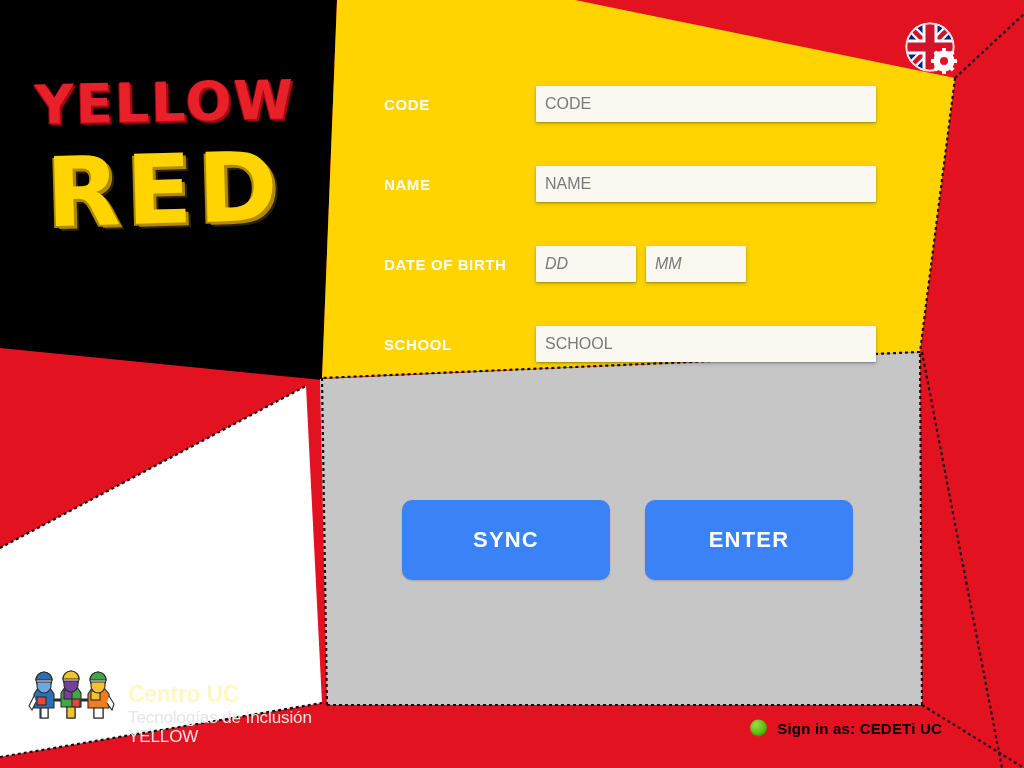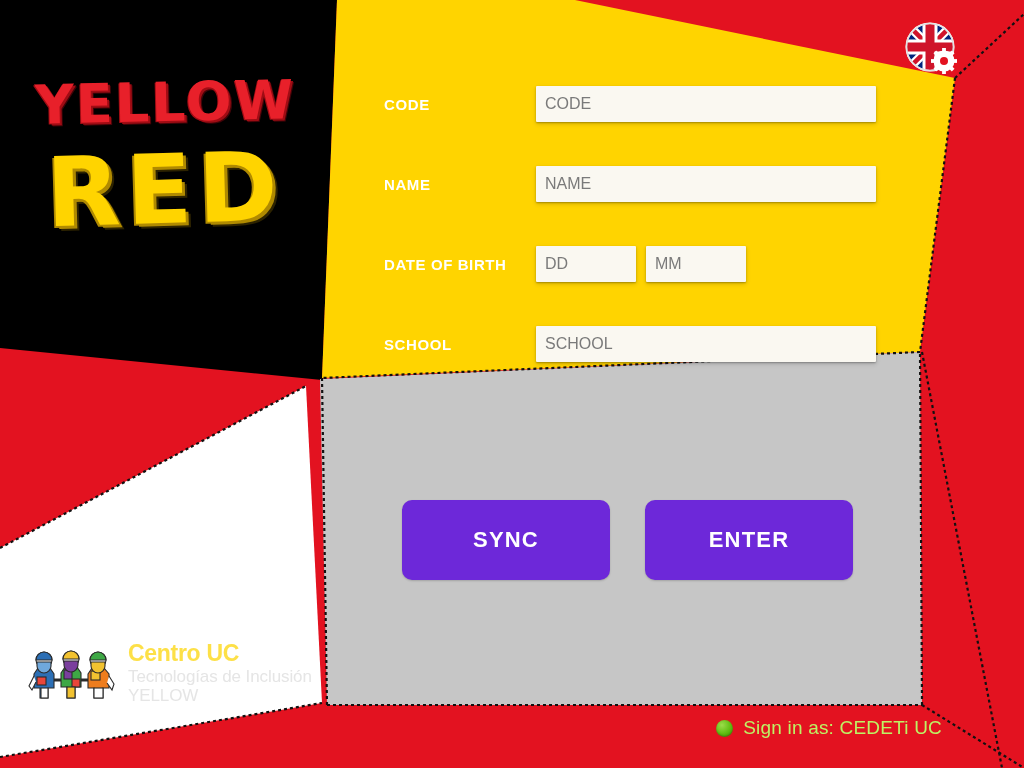--- a/index.html
+++ b/index.html
@@ -101,36 +101,36 @@
     color: #6d6d6d;
     font-family: "Liberation Sans", sans-serif;
     font-size: 16px;
     padding: 0 9px;
     box-shadow: 0 1px 2px rgba(0,0,0,.28), 0 2px 5px rgba(0,0,0,.14);
     border-radius: 1px;
   }
   .field::placeholder { color: #7a7a7a; opacity: 1; }
   .field-wide { width: 340px; }
   .date-group { display: flex; gap: 10px; }
-  .field-date { width: 100px; }
+  .field-date { width: 100px; font-style: italic; }
 
   
   #action-bar {
     position: absolute;
     left: 402px;
     top: 500px;
     display: flex;
     gap: 35px;
   }
   .action-btn {
     width: 208px;
     height: 80px;
     border: none;
     border-radius: 10px;
-    background: #6d28d9;
+    background: #3b82f6;
     color: #ffffff;
     font-family: "Liberation Sans", sans-serif;
     font-size: 22px;
     font-weight: bold;
     letter-spacing: 1.2px;
     cursor: pointer;
     box-shadow: 0 1px 2px rgba(0,0,0,.18);
   }
 
   
@@ -140,22 +140,23 @@
     top: 641px;
     display: flex;
     align-items: center;
     gap: 12px;
   }
   #cedeti-figures { flex: 0 0 auto; }
   .cedeti-text { line-height: 1.12; }
   .cedeti-line-1 {
     font-size: 23px;
     font-weight: bold;
-    color: #fde047;
+    color: #fef9c3;
     letter-spacing: -.3px;
+    margin-top: 41px;
   }
   .cedeti-line-2, .cedeti-line-3 {
     font-size: 17px;
     color: #e5e5e5;
     letter-spacing: -.1px;
   }
 
   
   #lang-button {
     position: absolute;
@@ -178,23 +179,23 @@
   }
   #status-dot {
     width: 17px;
     height: 17px;
     border-radius: 50%;
     background: radial-gradient(circle at 35% 30%, #9bdc4a 0%, #5fbd10 55%, #3f8c07 100%);
     box-shadow: inset 0 -1px 2px rgba(0,0,0,.25);
     flex: 0 0 auto;
   }
   #signin-text {
-    color: #bef264;
-    font-size: 19px;
-    font-weight: normal;
+    color: #000000;
+    font-size: 15px;
+    font-weight: bold;
     letter-spacing: .2px;
     white-space: nowrap;
   }
 </style>
 </head>
 <body>
 
 <div id="stage">
 
   <svg id="bg-art" viewBox="0 0 1024 768" preserveAspectRatio="none">

